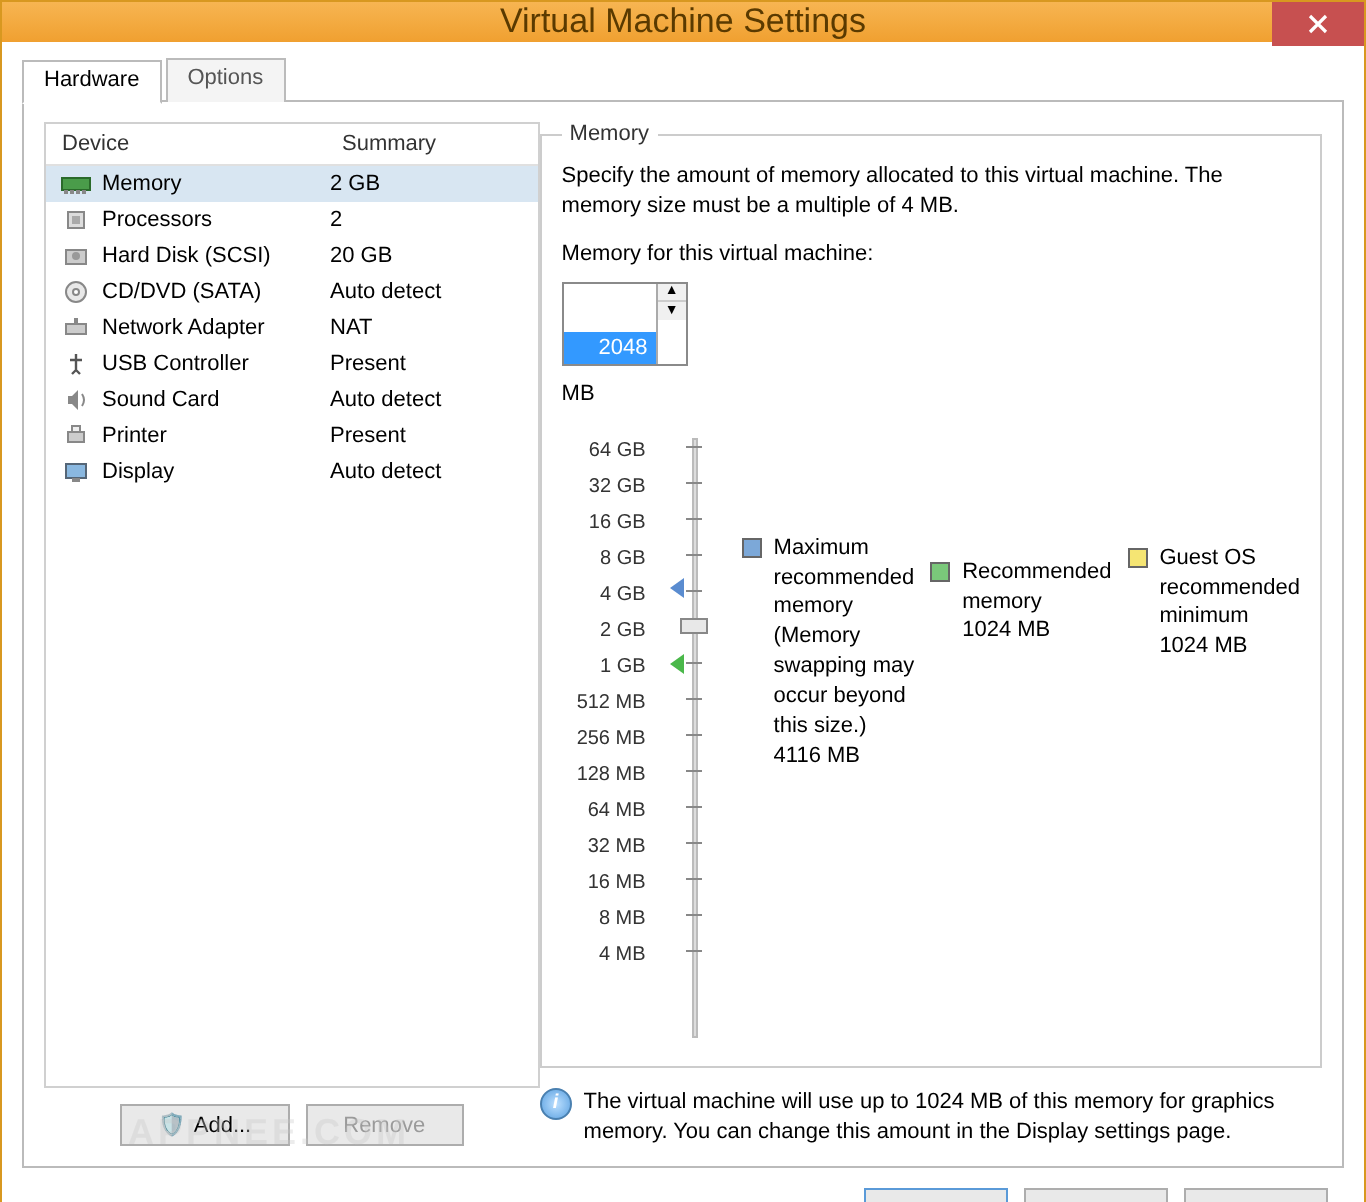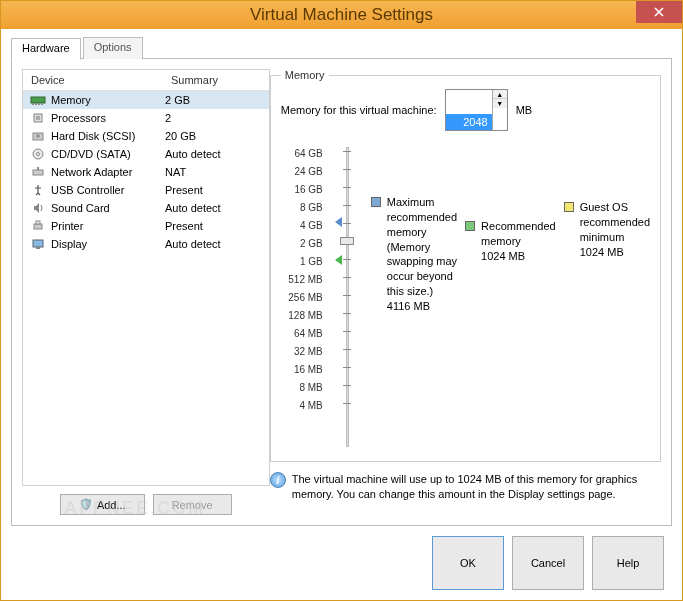--- a/index.html
+++ b/index.html
@@ -25,21 +25,21 @@
   .dl-icon { width: 18px; height: 14px; margin: 0 4px 0 6px; display: flex; align-items: center; justify-content: center; }
   .dl-dev { width: 110px; font-size: 11px; color: #000; }
   .dl-sum { flex: 1; font-size: 11px; color: #000; padding-left: 4px; }
   .btn-row { display: flex; justify-content: center; gap: 8px; margin-top: 8px; }
   .btn { border: 1px solid #adadad; background: #e9e9e9; padding: 3px 18px; font-size: 11px; cursor: pointer; min-width: 72px; display: inline-flex; align-items: center; justify-content: center; gap: 4px; }
   .btn:disabled, .btn.disabled { color: #9a9a9a; cursor: default; }
   .right { flex: 1; display: flex; flex-direction: column; }
   fieldset { border: 1px solid #ccc; padding: 8px 10px 10px; font-size: 11px; }
   legend { padding: 0 4px; color: #333; }
   .mem-desc { margin-bottom: 10px; line-height: 1.35; }
-  .mem-input-row { display: flex; align-items: center; gap: 8px; margin-bottom: 14px; }
+  .mem-input-row { display: flex; align-items: flex-start; gap: 8px; margin-bottom: 14px; flex-direction: column; }
   .spinner { display: flex; border: 1px solid #8a8a8a; }
   .spinner input { width: 46px; border: none; text-align: right; padding: 2px 4px; font-size: 11px; background: #3399ff; color: #fff; outline: none; margin-top: 24px; }
   .spin-btns { display: flex; flex-direction: column; border-left: 1px solid #aaa; }
   .spin-btns div { width: 14px; height: 9px; background: #f0f0f0; display: flex; align-items: center; justify-content: center; font-size: 7px; cursor: pointer; border-bottom: 1px solid #ccc; }
   .spin-btns div:last-child { border-bottom: none; }
   .slider-area { display: flex; gap: 14px; }
   .ticks { display: flex; flex-direction: column; align-items: flex-end; font-size: 10px; color: #333; width: 42px; }
   .ticks div { height: 18px; line-height: 18px; }
   .track-col { width: 20px; position: relative; height: 306px; }
   .track { position: absolute; left: 9px; top: 2px; width: 3px; height: 300px; background: #ddd; border: 1px solid #bbb; }
@@ -185,35 +185,36 @@
           <button class="btn">
               <span>🛡️</span>
               <span>Add...</span>
             </button>
           <button class="btn disabled">Remove</button>
         </div>
       </div>
       <div class="right">
         <fieldset>
           <legend>Memory</legend>
+          <div class="mem-desc">Specify the amount of memory allocated to this virtual machine. The memory size must be a multiple of 4 MB.</div>
           <div class="mem-input-row">
             <span>Memory for this virtual machine:</span>
             <div class="spinner">
               <input type="text" value="2048" style="">
               <div class="spin-btns">
                 <div>▲</div>
                 <div>▼</div>
               </div>
             </div>
             <span>MB</span>
           </div>
           <div class="slider-area">
             <div class="ticks" id="tick-labels">
                 <div>64 GB</div>
-                <div>24 GB</div>
+                <div>32 GB</div>
                 <div>16 GB</div>
                 <div>8 GB</div>
                 <div>4 GB</div>
                 <div>2 GB</div>
                 <div>1 GB</div>
                 <div>512 MB</div>
                 <div>256 MB</div>
                 <div>128 MB</div>
                 <div>64 MB</div>
                 <div>32 MB</div>
@@ -250,21 +251,21 @@
             </div>
             <div class="legend-col">
               <div class="legend-item">
                 <div class="swatch sw-blue"></div>
                 <div class="legend-text">
                   <div>Maximum recommended memory</div>
                   <div>(Memory swapping may occur beyond this size.)</div>
                   <div>4116 MB</div>
                 </div>
               </div>
-              <div class="legend-item" style="margin-top:24px">
+              <div class="legend-item" style="margin-top:12px">
                 <div class="swatch sw-green"></div>
                 <div class="legend-text">
                   <div>Recommended memory</div>
                   <div>1024 MB</div>
                 </div>
               </div>
               <div class="legend-item" style="margin-top:5px">
                 <div class="swatch sw-yellow"></div>
                 <div class="legend-text">
                   <div>Guest OS recommended minimum</div>

